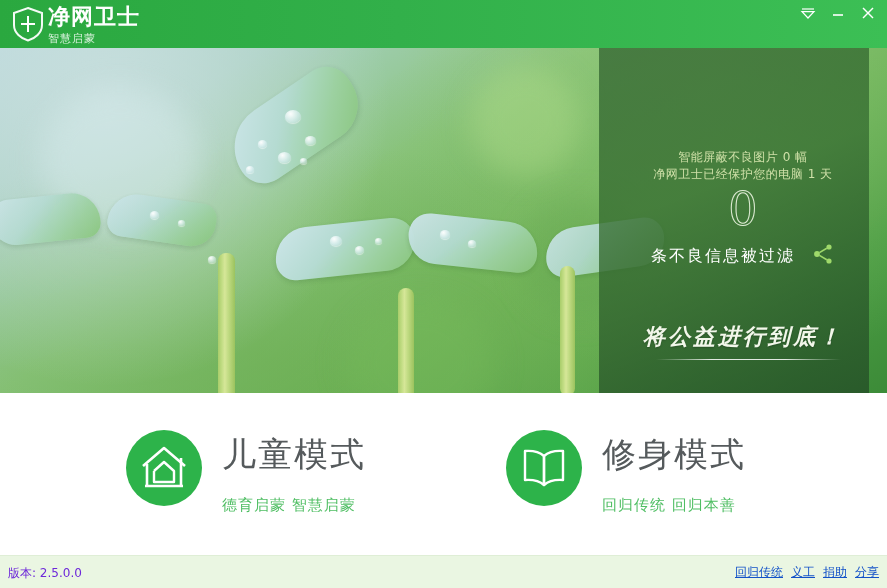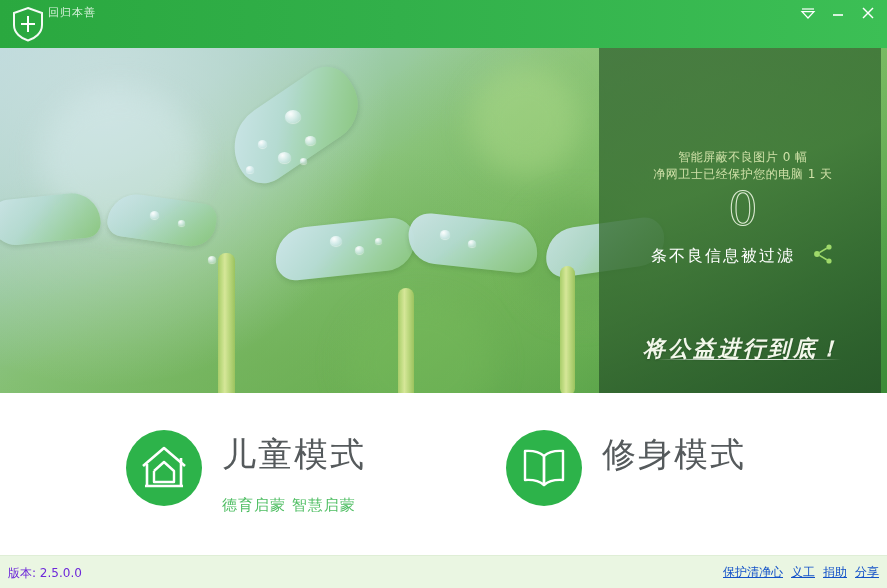--- a/index.html
+++ b/index.html
@@ -112,22 +112,23 @@
     position: absolute;
     border-radius: 50%;
     background: radial-gradient(circle at 35% 30%, rgba(255,255,255,0.95), rgba(230,245,250,0.55) 55%, rgba(180,215,215,0.25) 100%);
     box-shadow: 0 1px 1px rgba(255,255,255,0.5);
   }
 
   
   .statpanel {
     position: absolute;
     left: 599px; top: 0;
-    width: 282px; height: 345px;
+    width: 252px; height: 345px;
     background: linear-gradient(160deg, rgba(45,95,45,0.72) 0%, rgba(55,110,50,0.78) 40%, rgba(38,82,40,0.85) 100%);
+    padding-left: 18px;
   }
   .stat-line {
     position: absolute;
     left: 0; width: 288px;
     text-align: center;
     color: #cfe0a8;
     font-size: 12px;
     line-height: 17px;
     letter-spacing: 0.5px;
   }
@@ -165,21 +166,20 @@
     left: 0; top: 274px;
     width: 288px;
     text-align: center;
     color: #f2f7ea;
     font-size: 22px;
     letter-spacing: 3px;
     font-family: "DejaVu Serif", "Liberation Serif", serif;
     font-style: italic;
     font-weight: bold;
     text-shadow: 0 1px 2px rgba(0,0,0,0.25);
-    margin-top: 12px;
   }
   .slogan-rule {
     position: absolute;
     left: 57px; top: 311px;
     width: 185px; height: 1px;
     background: linear-gradient(to right, rgba(255,255,255,0), rgba(255,255,255,0.85) 30%, rgba(255,255,255,0.85) 70%, rgba(255,255,255,0));
   }
 
   
   .modes {
@@ -262,21 +262,22 @@
 
     <div class="logo-wrap">
       <svg width="36" height="38" viewBox="0 0 36 38">
         <path d="M18 3 L32 8 L32 20 C32 28 25 33.5 18 35.5 C11 33.5 4 28 4 20 L4 8 Z" fill="none" stroke="#ffffff" stroke-width="2" opacity="0.95"></path>
         <line x1="18" y1="11" x2="18" y2="27" stroke="#ffffff" stroke-width="2"></line>
         <line x1="11" y1="19" x2="25" y2="19" stroke="#ffffff" stroke-width="2"></line>
       </svg>
     </div>
 
     <div class="brand">
-      <span class="brand-sub">回归本善</span>
+      <span class="brand-title">净网卫士</span>
+      <span class="brand-sub">智慧启蒙</span>
     </div>
 
     <div class="winbtns">
       <div class="winbtn">
         <svg width="16" height="14" viewBox="0 0 16 14">
           <line x1="2" y1="3" x2="14" y2="3" stroke="#ffffff" stroke-width="1.2"></line>
           <path d="M2 5.6 L14 5.6 L8 12 Z" fill="none" stroke="#ffffff" stroke-width="1.2"></path>
         </svg>
       </div>
       <div class="winbtn">
@@ -376,27 +377,28 @@
 
     <div class="mode self">
       <div class="mode-circle">
         <svg width="48" height="44" viewBox="0 0 48 44">
           <path d="M24 10 C19 5.5 12 4.5 5 5 L5 34 C12 33.5 19 34.5 24 39 Z" fill="none" stroke="#ffffff" stroke-width="2.4" stroke-linejoin="round"></path>
           <path d="M24 10 C29 5.5 36 4.5 43 5 L43 34 C36 33.5 29 34.5 24 39 Z" fill="none" stroke="#ffffff" stroke-width="2.4" stroke-linejoin="round"></path>
         </svg>
       </div>
       <div class="mode-texts">
         <span class="mode-title">修身模式</span>
+        <span class="mode-sub">回归传统 回归本善</span>
       </div>
     </div>
   </div>
 
   <div class="footer">
     <span class="version">版本: 2.5.0.0</span>
     <div class="flinks">
-      <span class="flink">保护清净心</span>
+      <span class="flink">回归传统</span>
       <span class="flink">义工</span>
       <span class="flink">捐助</span>
       <span class="flink">分享</span>
     </div>
   </div>
 
 </div>
 
 </body></html>

